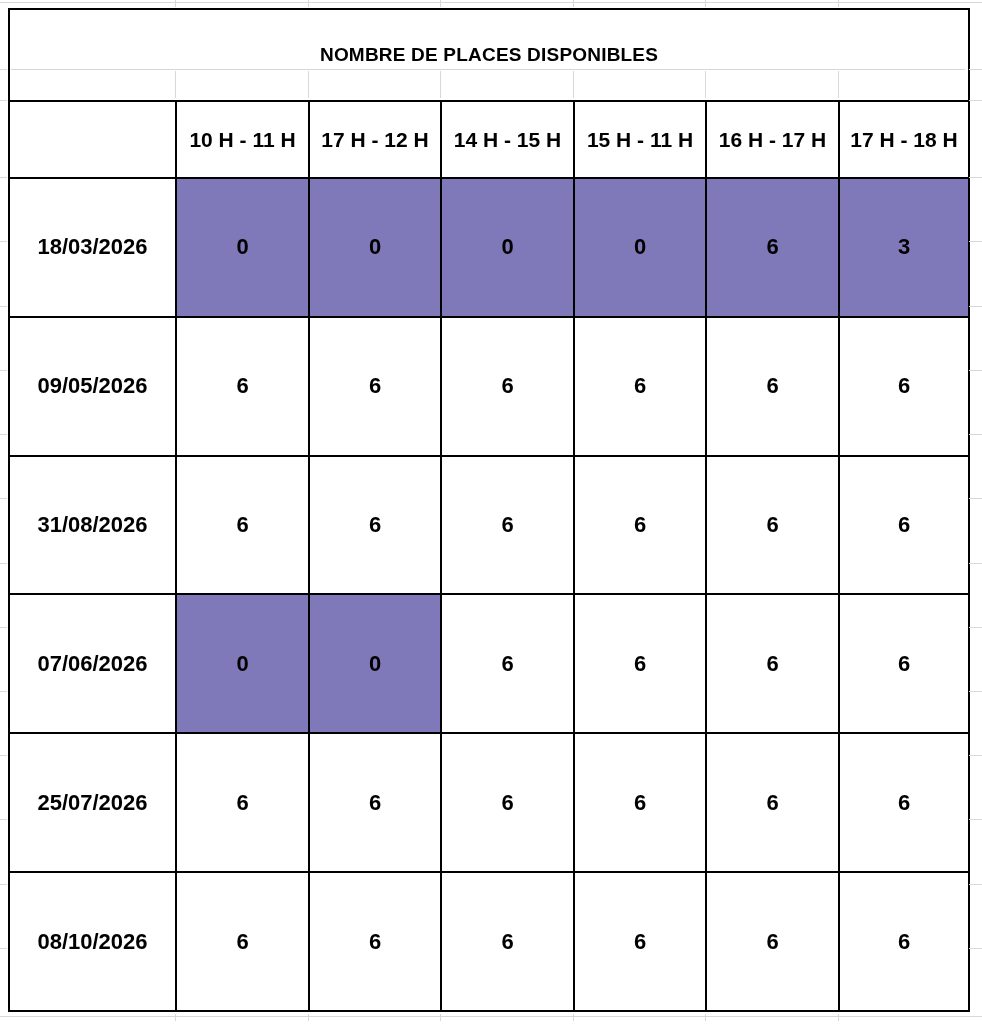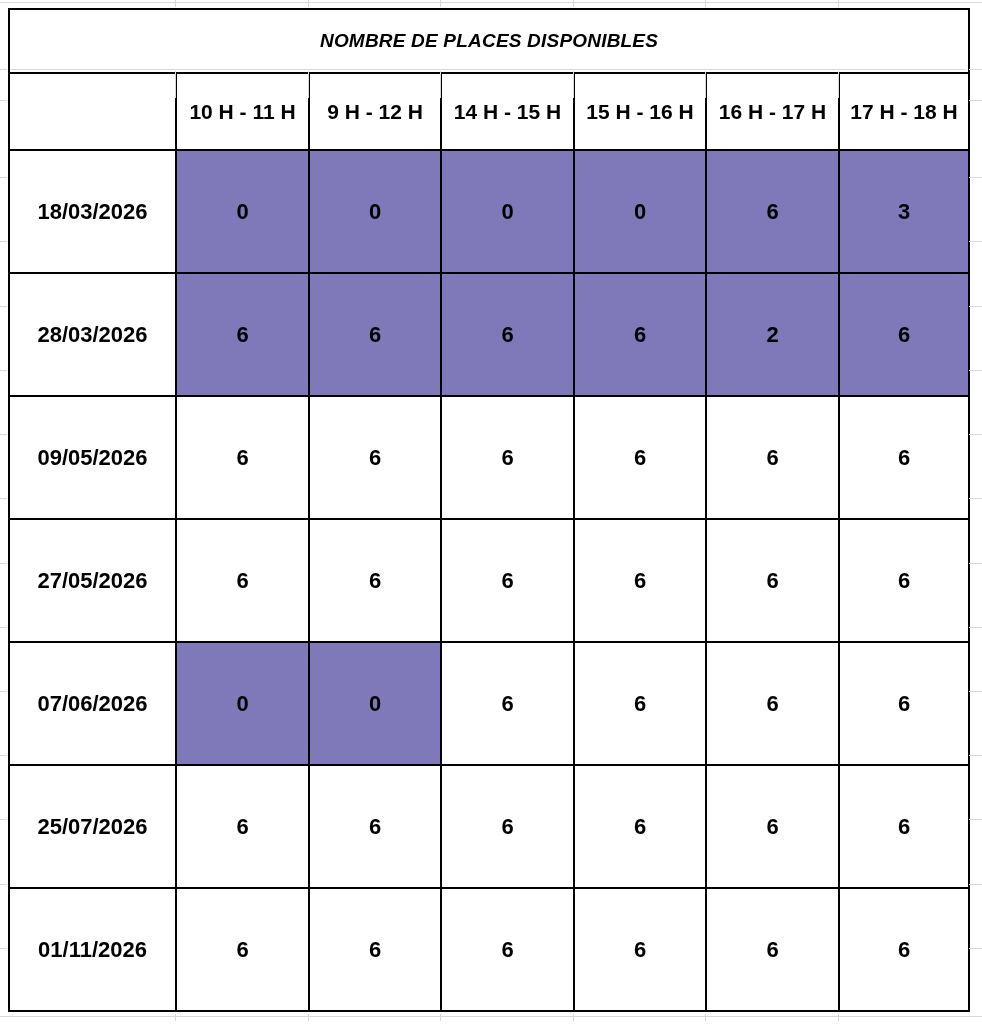--- a/index.html
+++ b/index.html
@@ -13,21 +13,21 @@
     position:absolute; left:8px; top:8px;
     width:960px; height:1004px;
     border-collapse:collapse; table-layout:fixed;
   }
   #grid td {
     border:2px solid #000000;
     text-align:center; vertical-align:middle;
     font-weight:bold; color:#000000;
     padding:0; overflow:hidden; white-space:nowrap;
   }
-  #grid tr.title-row    { height:64px;font-style:italic; }
+  #grid tr.title-row    { height:92px; }
   #grid tr.header-row   { height:77px; }
   .title-cell  { font-size:19px; letter-spacing:0.2px; }
   .header-cell { font-size:21px; }
   .date-cell   { font-size:22px; }
   .value-cell  { font-size:22px; }
   .hl          { background:#7F79B9; }
   
   .gl { position:absolute; background:#d8d8d8; }
   .gl-h { height:1px; }
   .gl-v { width:1px; }
@@ -48,55 +48,46 @@
       <col style="width:130px">
     </colgroup>
     <tbody id="grid-body">
       <tr class="title-row">
         <td class="title-cell" colspan="7">NOMBRE DE PLACES DISPONIBLES</td>
       </tr>
 
     <tr class="header-row">
           <td class="header-cell"></td>
           <td class="header-cell">10 H - 11 H</td>
-          <td class="header-cell">9 H - 12 H</td>
+          <td class="header-cell">17 H - 12 H</td>
           <td class="header-cell">14 H - 15 H</td>
-          <td class="header-cell">15 H - 16 H</td>
+          <td class="header-cell">15 H - 11 H</td>
           <td class="header-cell">16 H - 17 H</td>
           <td class="header-cell">17 H - 18 H</td>
         </tr>
         <tr class="data-row">
           <td class="date-cell">18/03/2026</td>
           <td class="value-cell hl">0</td>
           <td class="value-cell hl">0</td>
           <td class="value-cell hl">0</td>
           <td class="value-cell hl">0</td>
           <td class="value-cell hl">6</td>
           <td class="value-cell hl">3</td>
         </tr>
         <tr class="data-row">
-          <td class="date-cell">28/03/2026</td>
-          <td class="value-cell hl">6</td>
-          <td class="value-cell hl">6</td>
-          <td class="value-cell hl">6</td>
-          <td class="value-cell hl">6</td>
-          <td class="value-cell hl">2</td>
-          <td class="value-cell hl">6</td>
-        </tr>
-        <tr class="data-row">
           <td class="date-cell">09/05/2026</td>
           <td class="value-cell">6</td>
           <td class="value-cell">6</td>
           <td class="value-cell">6</td>
           <td class="value-cell">6</td>
           <td class="value-cell">6</td>
           <td class="value-cell">6</td>
         </tr>
         <tr class="data-row">
-          <td class="date-cell">27/05/2026</td>
+          <td class="date-cell">31/08/2026</td>
           <td class="value-cell">6</td>
           <td class="value-cell">6</td>
           <td class="value-cell">6</td>
           <td class="value-cell">6</td>
           <td class="value-cell">6</td>
           <td class="value-cell">6</td>
         </tr>
         <tr class="data-row">
           <td class="date-cell">07/06/2026</td>
           <td class="value-cell hl">0</td>
@@ -109,21 +100,21 @@
         <tr class="data-row">
           <td class="date-cell">25/07/2026</td>
           <td class="value-cell">6</td>
           <td class="value-cell">6</td>
           <td class="value-cell">6</td>
           <td class="value-cell">6</td>
           <td class="value-cell">6</td>
           <td class="value-cell">6</td>
         </tr>
         <tr class="data-row">
-          <td class="date-cell">01/11/2026</td>
+          <td class="date-cell">08/10/2026</td>
           <td class="value-cell">6</td>
           <td class="value-cell">6</td>
           <td class="value-cell">6</td>
           <td class="value-cell">6</td>
           <td class="value-cell">6</td>
           <td class="value-cell">6</td>
         </tr>
       </tbody>
   </table>
 

